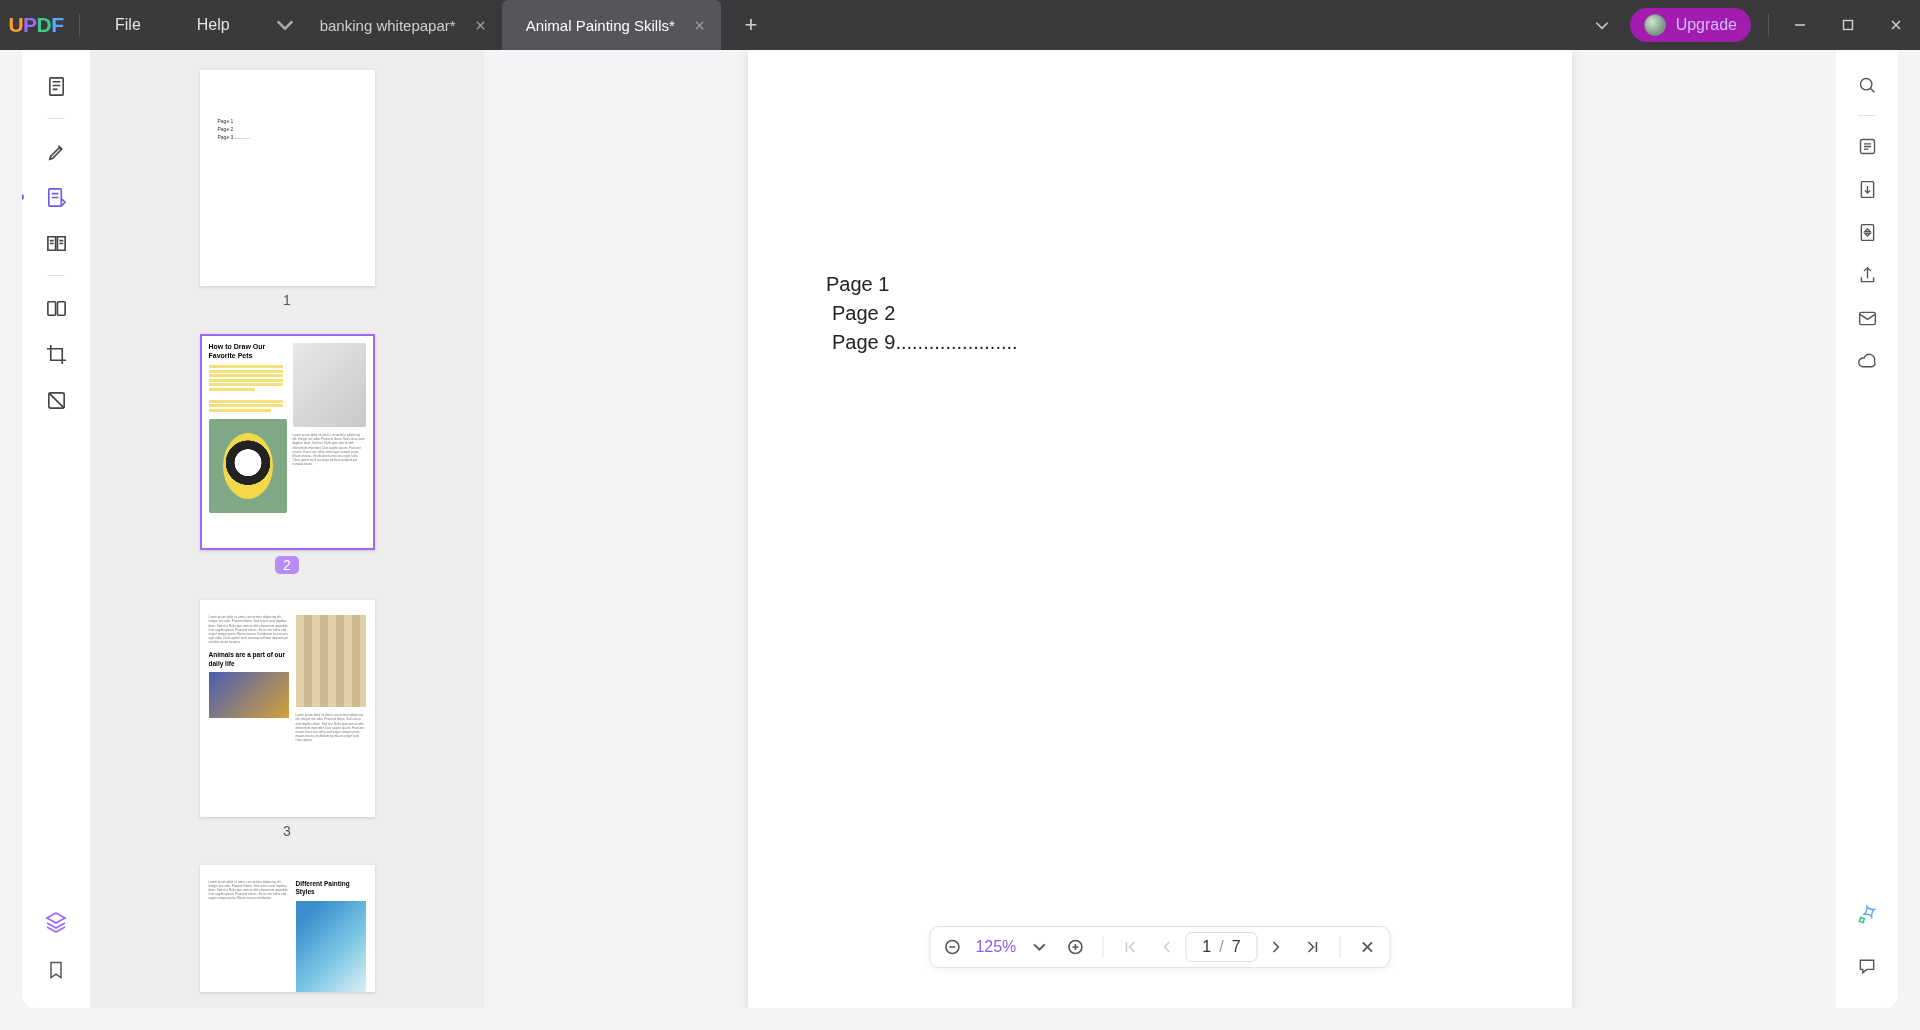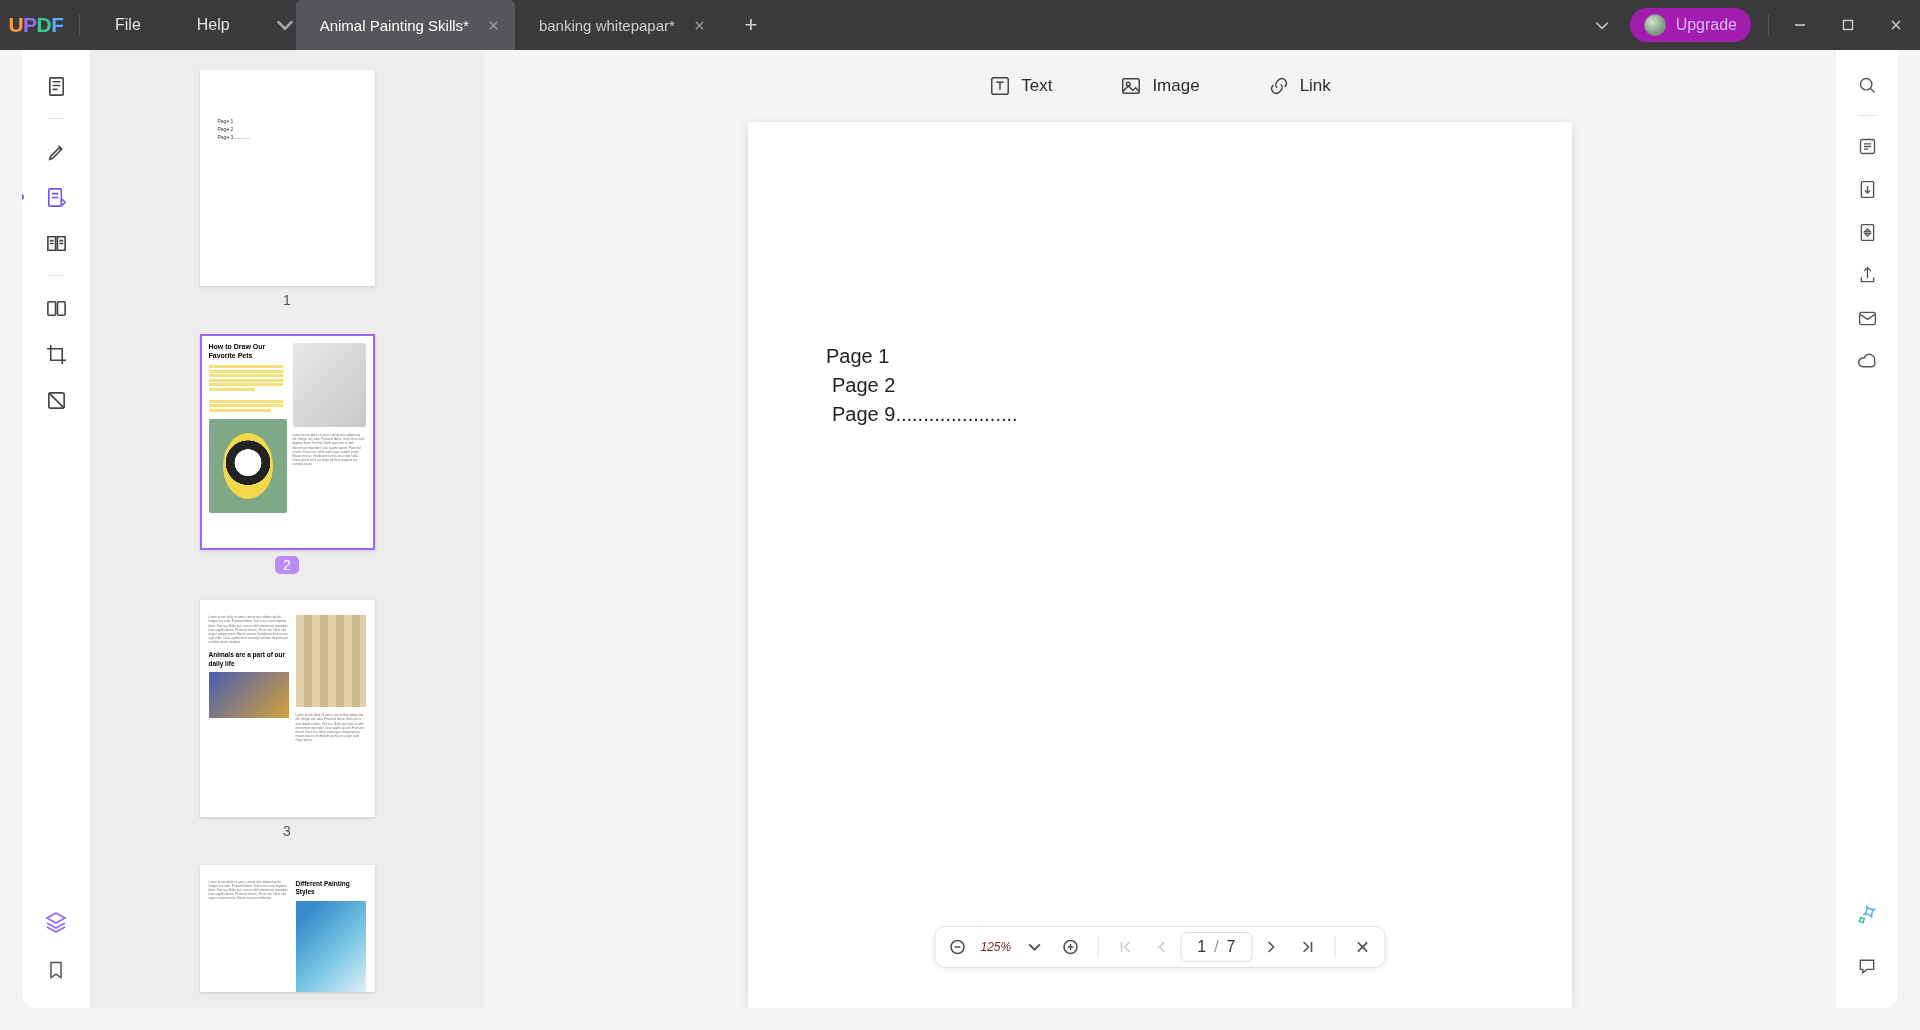--- a/index.html
+++ b/index.html
@@ -75,21 +75,21 @@
 
 .page { width: 824px; background: #fff; box-shadow: 0 2px 10px rgba(0,0,0,.12); margin: 0 auto; padding: 220px 78px 0 78px; flex: 1; }
 .pg-line { font-size: 20px; color: #222; line-height: 1.45; }
 .pg-indent { padding-left: 6px; }
 
 
 .pagebar { position: absolute; bottom: 40px; left: 50%; transform: translateX(-50%); display: flex; align-items: center; background: #fff; border: 1px solid #e2e2e4; border-radius: 10px; height: 42px; padding: 0 5px; gap: 2px; box-shadow: 0 2px 6px rgba(0,0,0,.06); }
 .pb-btn { width: 34px; height: 34px; display: flex; align-items: center; justify-content: center; color: #555; cursor: pointer; border-radius: 6px; }
 .pb-btn.dis { color: #ccc; cursor: default; }
 .pb-btn svg { width: 16px; height: 16px; }
-.zoom-val { font-size: 12px; color: #7f1d1d; padding: 0 4px; font-style: italic; }
+.zoom-val { font-size: 16px; color: #8b5cf6; padding: 0 4px; }
 .pb-sep { width:1px; height:22px; background:#e2e2e4; margin:0 8px; }
 .page-box { border:1px solid #dcdcde; border-radius:6px; padding:5px 16px; display:flex; align-items:center; gap:8px; font-size:16px; color:#333; }
 .page-box span.slash{color:#999;}
 
 
 .rightdock { width: 62px; background: #fff; display: flex; flex-direction: column; align-items: center; padding-top: 18px; gap: 9px; }
 .rd { width: 34px; height: 34px; display: flex; align-items: center; justify-content: center; cursor: pointer; color: #555; }
 .rd svg { width: 21px; height: 21px; fill:none; stroke:currentColor; stroke-width:1.6; }
 .rightdock-bottom { margin-top: auto; margin-bottom: 28px; display:flex; flex-direction:column; align-items:center; gap:26px; }
 .ai-ic { width:22px; height:22px; }
@@ -111,30 +111,30 @@
   <div class="vdiv"></div>
   <div class="menu-btn">File</div>
   <div class="menu-btn">Help</div>
 
   <div class="tabs">
     <div class="tab-drop">
       <svg viewBox="0 0 12 12">
           <path d="M2 4l4 4 4-4" fill="none" stroke="currentColor" stroke-width="1.4"></path>
         </svg>
     </div>
-    <div class="tab active">
-      <span>Animal Painting Skills*</span>
+    <div class="tab">
+      <span>banking whitepapar*</span>
       <span class="tab-close">
           <svg viewBox="0 0 12 12">
             <path d="M2 2l8 8M10 2l-8 8" stroke="currentColor" stroke-width="1.6"></path>
           </svg>
         </span>
     </div>
-    <div class="tab">
-      <span>banking whitepapar*</span>
+    <div class="tab active">
+      <span>Animal Painting Skills*</span>
       <span class="tab-close">
           <svg viewBox="0 0 12 12">
             <path d="M2 2l8 8M10 2l-8 8" stroke="currentColor" stroke-width="1.6"></path>
           </svg>
         </span>
     </div>
     <div class="new-tab">+</div>
   </div>
 
   <div class="titlebar-right">
@@ -273,43 +273,20 @@
         <div class="t2para">Lorem ipsum dolor sit amet, consectetur adipiscing elit. Integer nec odio. Praesent libero. Sed cursus ante dapibus diam. Sed nisi. Nulla quis sem at nibh elementum imperdiet. Duis sagittis ipsum. Praesent mauris. Fusce nec tellus sed augue semper porta. Mauris massa vestibulum.</div>
       </div>
       <div>
         <div class="t4sub">Different Painting Styles</div>
         <div class="t4img"></div>
       </div>
     </div>
   </div>
 
   <div class="canvas-wrap">
-    <div class="edit-toolbar">
-      <div class="et-item">
-        <svg viewBox="0 0 24 24">
-            <rect x="3" y="3" width="18" height="18" rx="2"></rect>
-            <path d="M8 8h8M12 8v8"></path>
-          </svg>
-        <span>Text</span>
-      </div>
-      <div class="et-item">
-        <svg viewBox="0 0 24 24">
-            <rect x="3" y="4" width="18" height="16" rx="2"></rect>
-            <circle cx="9" cy="10" r="2"></circle>
-            <path d="M3 18l6-6 5 5 3-3 4 4"></path>
-          </svg>
-        <span>Image</span>
-      </div>
-      <div class="et-item">
-        <svg viewBox="0 0 24 24">
-            <path d="M10 14a5 5 0 0 1 0-7l2-2a5 5 0 0 1 7 7l-1 1M14 10a5 5 0 0 1 0 7l-2 2a5 5 0 0 1-7-7l1-1"></path>
-          </svg>
-        <span>Link</span>
-      </div>
-    </div>
 
     <div class="page">
       <div class="pg-line">Page 1</div>
       <div class="pg-line pg-indent">Page 2</div>
       <div class="pg-line pg-indent">Page 9......................</div>
     </div>
 
     <div class="pagebar">
       <div class="pb-btn">
           <svg viewBox="0 0 16 16" fill="none" stroke="currentColor" stroke-width="1.6">

